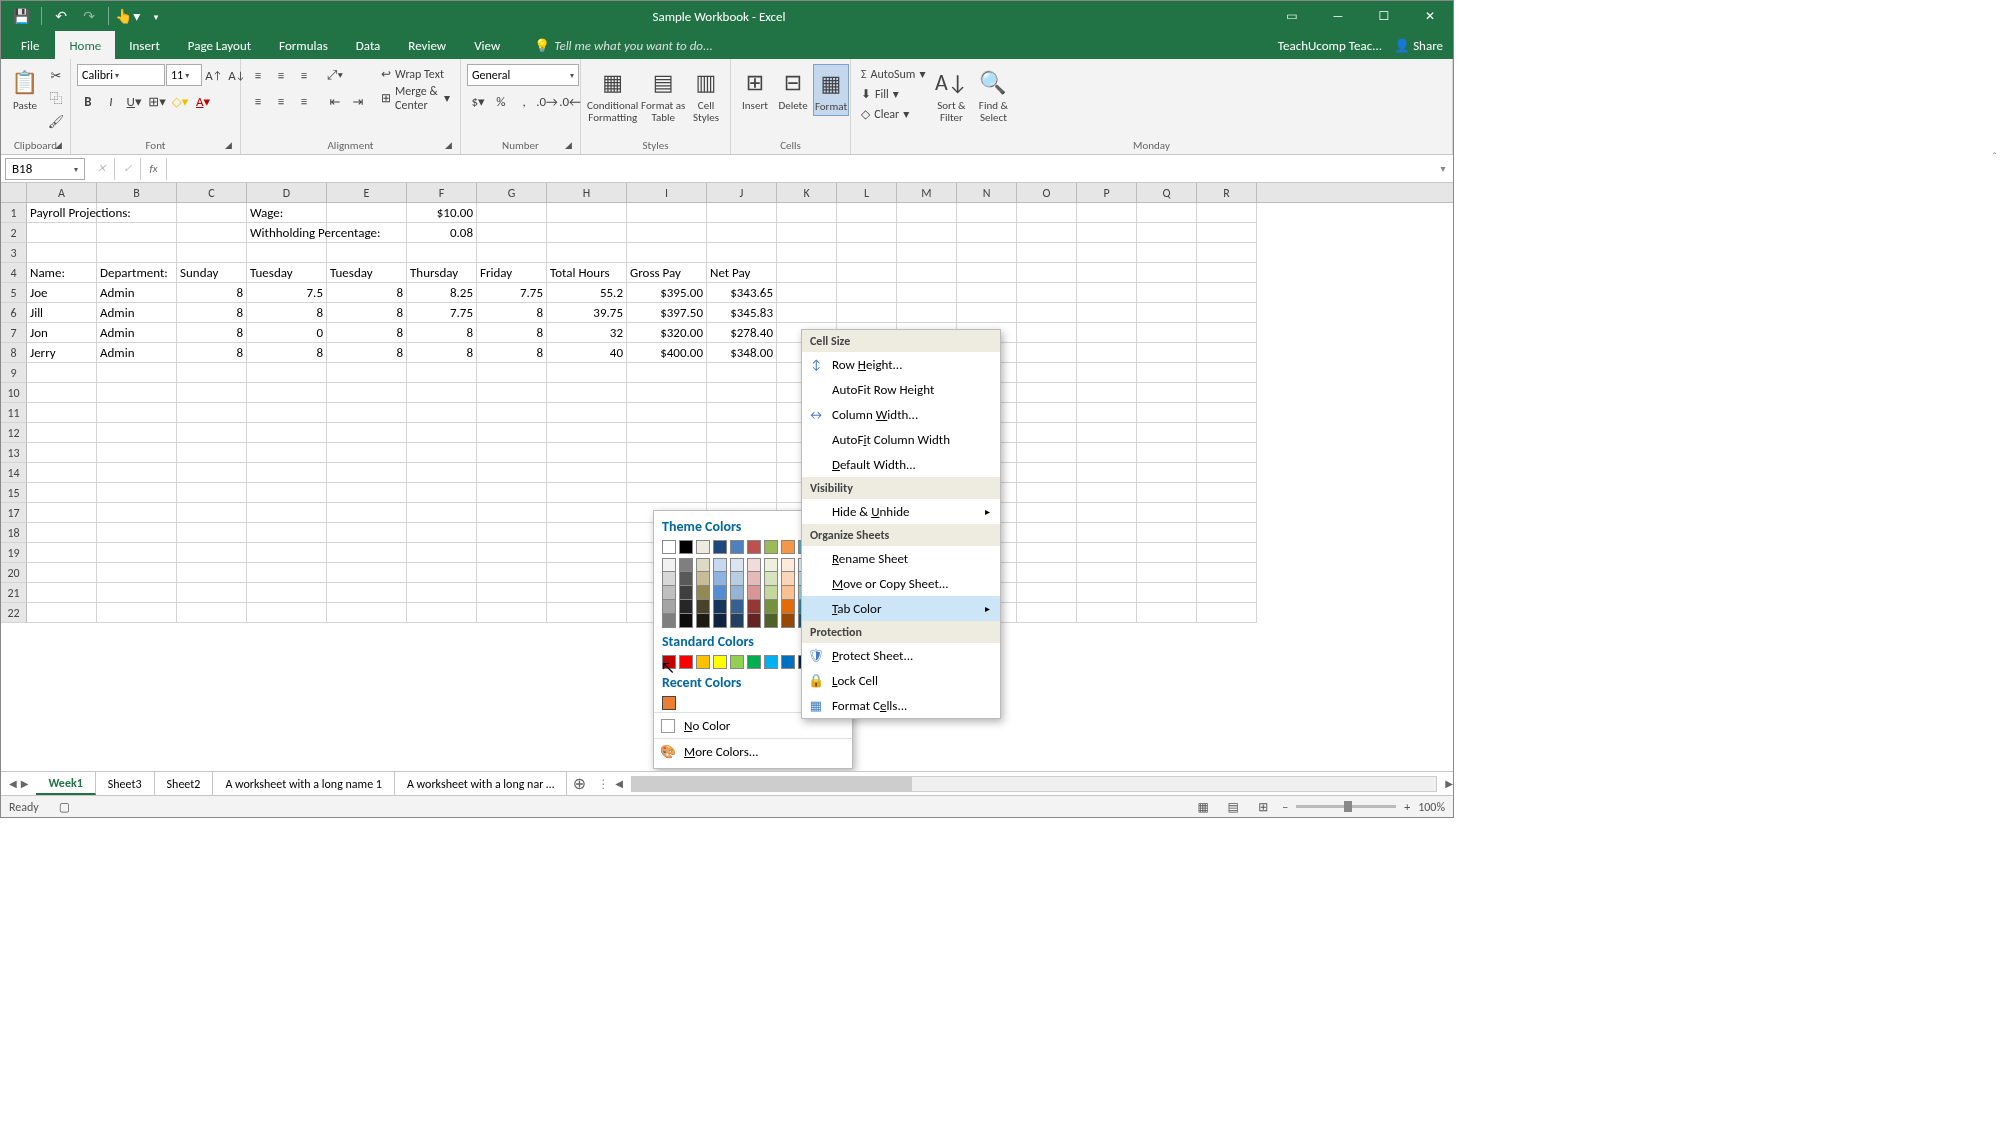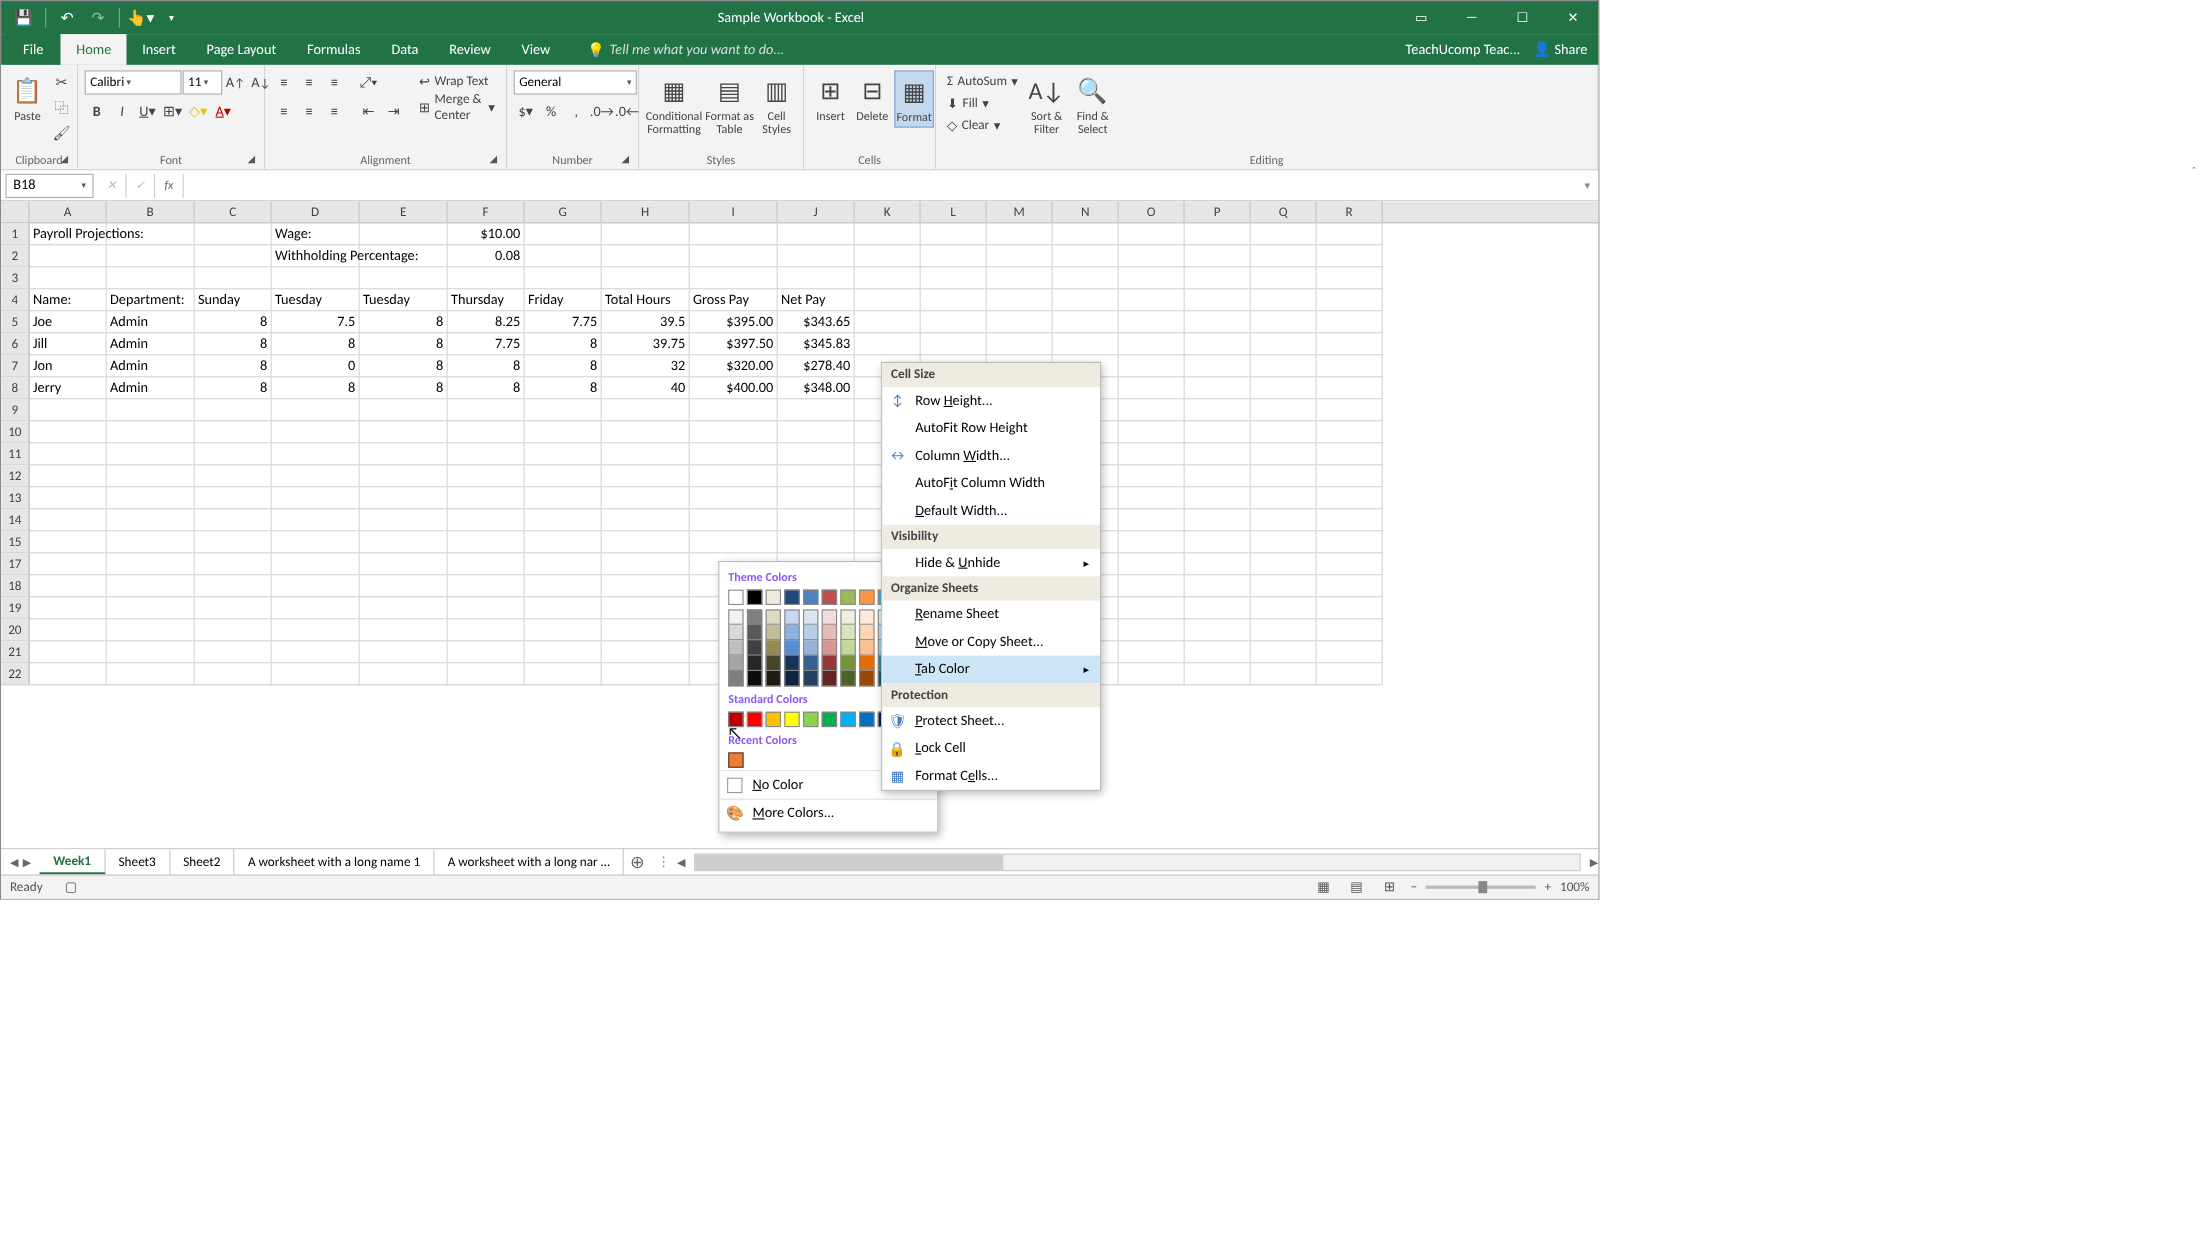--- a/index.html
+++ b/index.html
@@ -82,21 +82,21 @@
 
 .format-menu { position: absolute; left: 800px; top: 146px; width: 200px; background: #fff; border: 1px solid #bbb; box-shadow: 2px 3px 8px rgba(0,0,0,0.3); font-size: 13px; z-index: 100; }
 .menu-section { background: #eeece1; color: #444; font-weight: 600; padding: 4px 8px; font-size: 12px; }
 .menu-item { padding: 5px 10px 5px 30px; display: flex; align-items: center; position: relative; }
 .menu-item:hover, .menu-item.hover { background: #cde6f7; }
 .menu-item-icon { position: absolute; left: 6px; width: 16px; height: 16px; font-size: 13px; color: #437dbf; display: flex; align-items: center; justify-content: center; }
 .menu-arrow { margin-left: auto; font-size: 10px; }
 
 
 .color-menu { position: absolute; left: 652px; top: 327px; width: 200px; background: #fff; border: 1px solid #bbb; box-shadow: 2px 3px 8px rgba(0,0,0,0.3); font-size: 13px; padding: 4px 0; z-index: 99; }
-.color-section-label { font-weight: 600; padding: 3px 8px; font-size: 11px; color: #8b5cf6; }
+.color-section-label { font-weight: 600; padding: 3px 8px; font-size: 14px; color: #0369a1; }
 .color-row { display: flex; gap: 3px; padding: 2px 8px; }
 .color-swatch { width: 14px; height: 14px; border: 1px solid #888; }
 .color-col { display: flex; flex-direction: column; gap: 0; }
 .color-col .color-swatch { border-top: none; }
 .color-col .color-swatch:first-child { border-top: 1px solid #888; }
 .color-menu-item { padding: 5px 10px 5px 30px; display: flex; align-items: center; position: relative; border-top: 1px solid #e0e0e0; }
 .color-menu-icon { position: absolute; left: 6px; width: 16px; height: 16px; display: flex; align-items: center; justify-content: center; }
 .cursor { position: absolute; left: 660px; top: 475px; font-size: 16px; z-index: 200; pointer-events: none; }
 .recent-swatch { width:14px; height:14px; border:1px solid #444; margin: 2px 8px; }
 .ribbon-collapse { position: absolute; right: 6px; top: 150px; font-size: 12px; color: #888; }
@@ -288,21 +288,21 @@
             <div class="rbtn-icon">A↓</div>
             <div class="rbtn-label" style="white-space:pre">Sort &amp;
 Filter</div>
           </div>
         <div class="rbtn">
             <div class="rbtn-icon">🔍</div>
             <div class="rbtn-label" style="white-space:pre">Find &amp;
 Select</div>
           </div>
       </div>
-      <div class="ribbon-group-label">Editing</div>
+      <div class="ribbon-group-label">Monday</div>
     </div>
   </div>
   <div class="ribbon-collapse">ˆ</div>
 
   <div class="formula-bar">
     <div class="name-box">
         <span>B18</span>
         <span class="dropdown-arrow" style="margin-left:auto">▾</span>
       </div>
     <div class="fx-btn" style="color:#bbb">✕</div>
@@ -421,21 +421,21 @@
         </div>
         <div class="row">
           <div class="row-header">5</div>
           <div class="cell" style="width: 70px;">Joe</div>
           <div class="cell" style="width: 80px;">Admin</div>
           <div class="cell right" style="width: 70px;">8</div>
           <div class="cell right" style="width: 80px;">7.5</div>
           <div class="cell right" style="width: 80px;">8</div>
           <div class="cell right" style="width: 70px;">8.25</div>
           <div class="cell right" style="width: 70px;">7.75</div>
-          <div class="cell right" style="width: 80px;">39.5</div>
+          <div class="cell right" style="width: 80px;">55.2</div>
           <div class="cell right" style="width: 80px;">$395.00</div>
           <div class="cell right" style="width: 70px;">$343.65</div>
           <div class="cell" style="width: 60px;"></div>
           <div class="cell" style="width: 60px;"></div>
           <div class="cell" style="width: 60px;"></div>
           <div class="cell" style="width: 60px;"></div>
           <div class="cell" style="width: 60px;"></div>
           <div class="cell" style="width: 60px;"></div>
           <div class="cell" style="width: 60px;"></div>
           <div class="cell" style="width: 60px;"></div>

